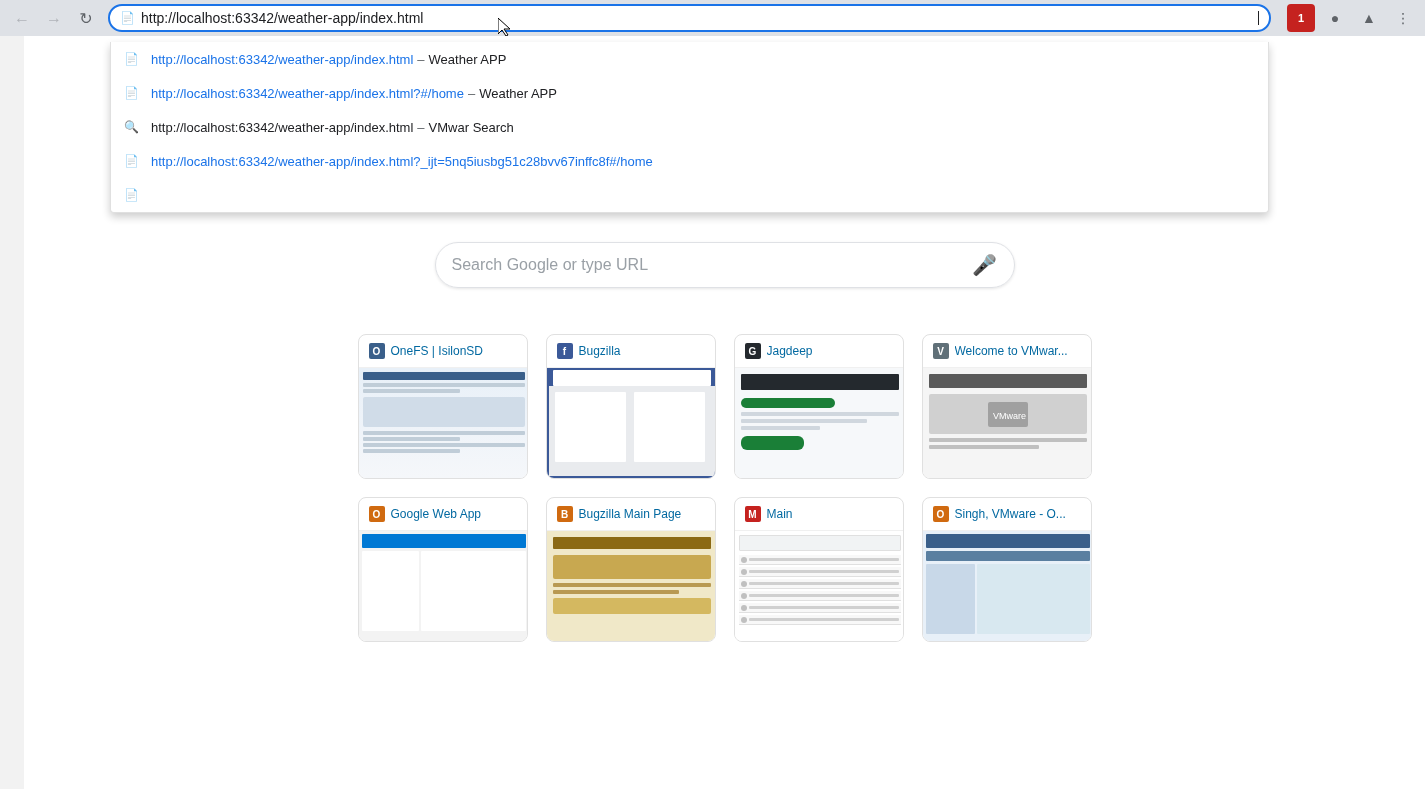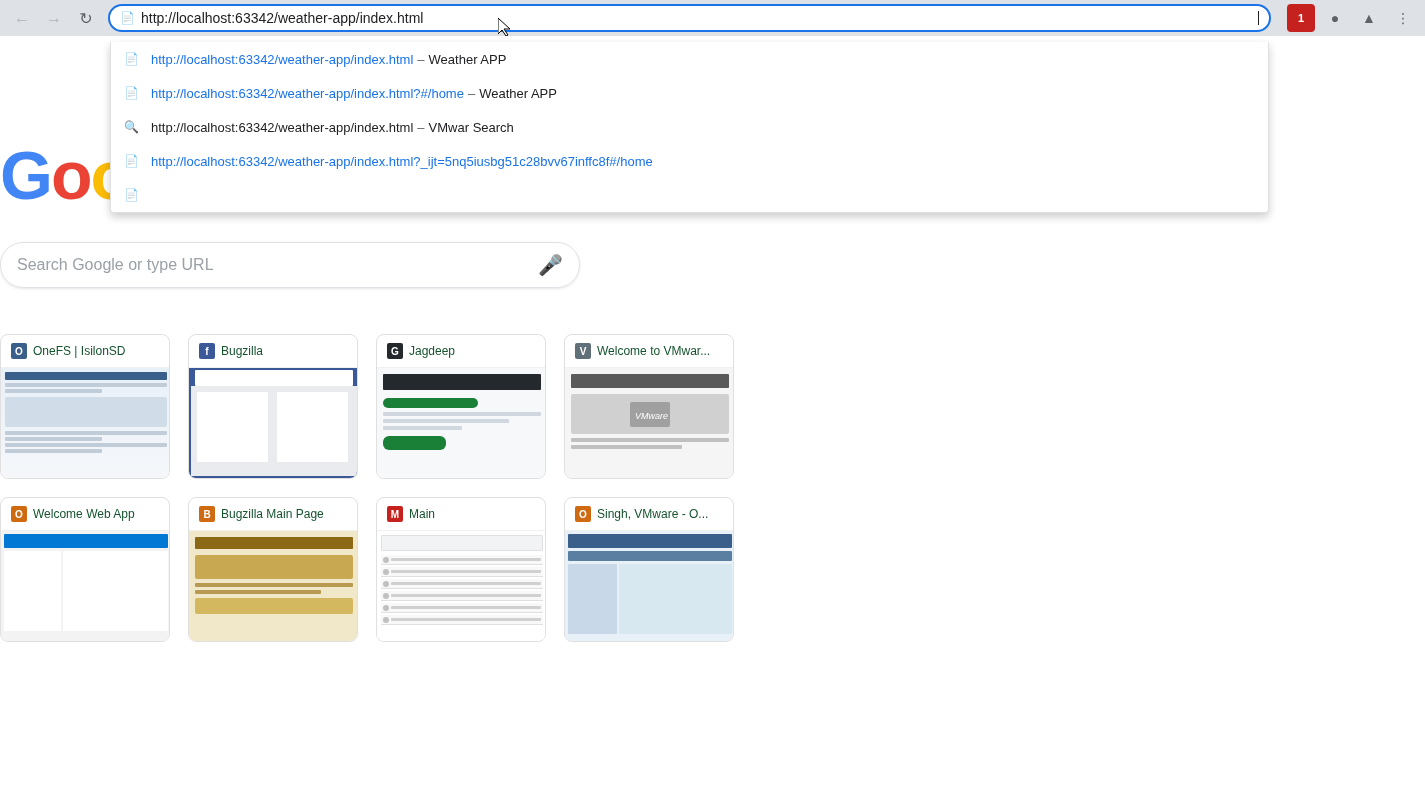--- a/index.html
+++ b/index.html
@@ -140,22 +140,23 @@
       color: #202124;
       font-size: 13px;
     }
 
     
     .main-content {
       background: white;
       min-height: 753px;
       display: flex;
       flex-direction: column;
-      align-items: flex-start;
+      align-items: center;
       padding-top: 100px;
+      margin-left: 24px;
     }
 
     
     .google-logo {
       display: flex;
       align-items: center;
       font-size: 68px;
       font-weight: 700;
       margin-bottom: 28px;
       letter-spacing: -2px;
@@ -225,33 +226,32 @@
       display: flex;
       align-items: center;
       justify-content: center;
       font-size: 10px;
       font-weight: bold;
       color: white;
       flex-shrink: 0;
     }
     .thumbnail-title {
       font-size: 12px;
-      color: #14532d;
+      color: #0369a1;
       white-space: nowrap;
       overflow: hidden;
       text-overflow: ellipsis;
       flex: 1;
     }
     .thumbnail-preview {
       width: 170px;
       height: 110px;
       background: #f5f5f5;
       overflow: hidden;
       position: relative;
-      font-style: italic;
     }
 
     
     .preview-isilon {
       background: linear-gradient(to bottom, #e8f0f8 0%, #f5f7fa 100%);
       padding: 4px;
     }
     .preview-isilon .p-bar { height: 8px; background: #3a5f8a; margin-bottom: 3px; border-radius: 1px; }
     .preview-isilon .p-row { height: 4px; background: #c0cdd8; margin-bottom: 2px; border-radius: 1px; }
     .preview-isilon .p-row.short { width: 60%; }
@@ -481,21 +481,21 @@
             </svg>
         </div>
         <div class="p-text"></div>
         <div class="p-text" style="width:70%;"></div>
       </div>
     </div>
 
     <div class="thumbnail-card">
       <div class="thumbnail-header">
         <div class="thumbnail-favicon favicon-outlook">O</div>
-        <span class="thumbnail-title">Welcome Web App</span>
+        <span class="thumbnail-title">Google Web App</span>
       </div>
       <div class="thumbnail-preview preview-outlook">
         <div class="p-nav"></div>
         <div class="p-sidebar">
           <div class="p-left"></div>
           <div class="p-right"></div>
         </div>
       </div>
     </div>
 

